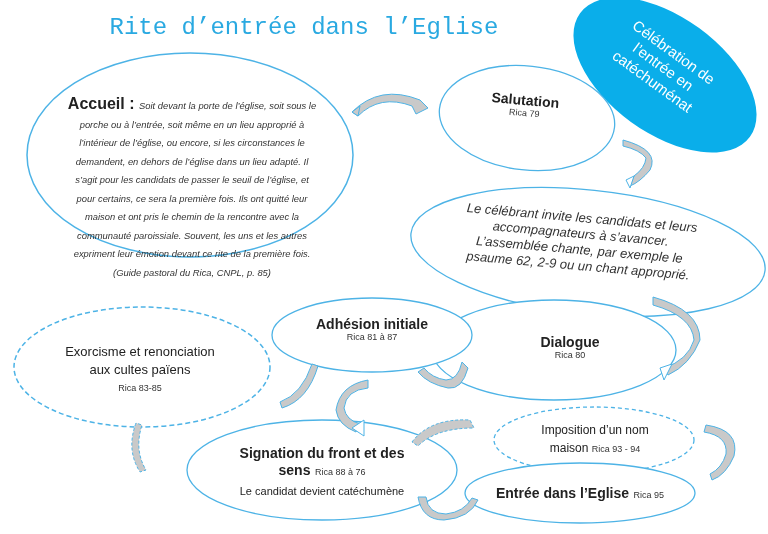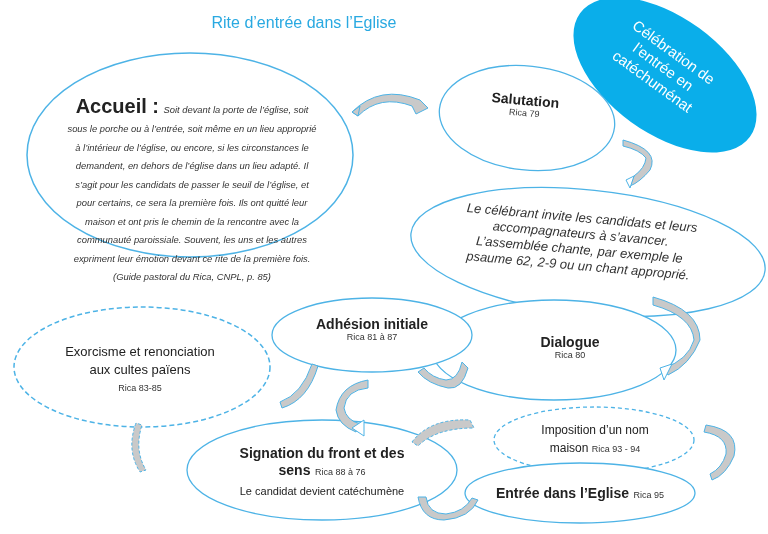--- a/index.html
+++ b/index.html
@@ -1,18 +1,18 @@
 <!DOCTYPE html>
 <html><head>
   <meta charset="utf-8">
   <style>
     html, body { margin: 0; padding: 0; background: #ffffff; }
     body { width: 768px; height: 534px; position: relative; overflow: hidden; font-family: "Liberation Sans", sans-serif; }
     svg.diagram { position: absolute; left: 0; top: 0; }
-    .title { position: absolute; left: 0; top: 14px; width: 608px; text-align: center; color: #29a9e1; font-size: 16px; font-family: Liberation Sans, sans-serif; }
+    .title { position: absolute; left: 0; top: 14px; width: 608px; text-align: center; color: #29a9e1; font-size: 24px; font-family: Liberation Mono, monospace; }
     .node-text { position: absolute; text-align: center; color: #222222; font-family: "Liberation Sans", sans-serif; }
     .node-title { font-weight: bold; font-size: 14px; }
     .node-ref { font-size: 9px; color: #333; }
     .italic-body { font-style: italic; font-size: 9.4px; line-height: 14.5px; color: #333; }
     .celebration { position: absolute; left: 588px; top: 40px; width: 150px; color: #ffffff; font-size: 15px; line-height: 18px; text-align: center; transform: rotate(36deg); transform-origin: center; }
   </style>
 </head>
 <body>
 
 <svg class="diagram" width="768" height="534" viewBox="0 0 768 534">
@@ -75,21 +75,21 @@
 
 <div class="title">Rite d’entrée dans l’Eglise</div>
 
 <div class="celebration">
   <div>Célébration de</div>
   <div>l’entrée en</div>
   <div>catéchuménat</div>
 </div>
 
 <div class="node-text" style="left:66px; top:95px; width:252px;">
-  <span class="node-title" style="font-size:20px;">Accueil :</span>
+  <span class="node-title" style="font-size:16px;">Accueil :</span>
   <span class="italic-body">Soit devant la porte de l’église, soit sous le porche ou à l’entrée, soit même en un lieu approprié à l’intérieur de l’église, ou encore, si les circonstances le demandent, en dehors de l’église dans un lieu adapté. Il s’agit pour les candidats de passer le seuil de l’église, et pour certains, ce sera la première fois. Ils ont quitté leur maison et ont pris le chemin de la rencontre avec la communauté paroissiale. Souvent, les uns et les autres expriment leur émotion devant ce rite de la première fois. (Guide pastoral du Rica, CNPL, p. 85)</span>
 </div>
 
 <div class="node-text" style="left:470px; top:92px; width:110px; transform:rotate(5deg);">
   <div class="node-title">Salutation</div>
   <div class="node-ref">Rica 79</div>
 </div>
 
 <div class="node-text" style="left:460px; top:210px; width:240px; font-size:13px; line-height:16px; font-style:italic; color:#333; transform:rotate(5deg);">
   <span>Le célébrant invite les candidats et leurs accompagnateurs à s’avancer. L’assemblée chante, par exemple le psaume 62, 2-9 ou un chant approprié.</span>

